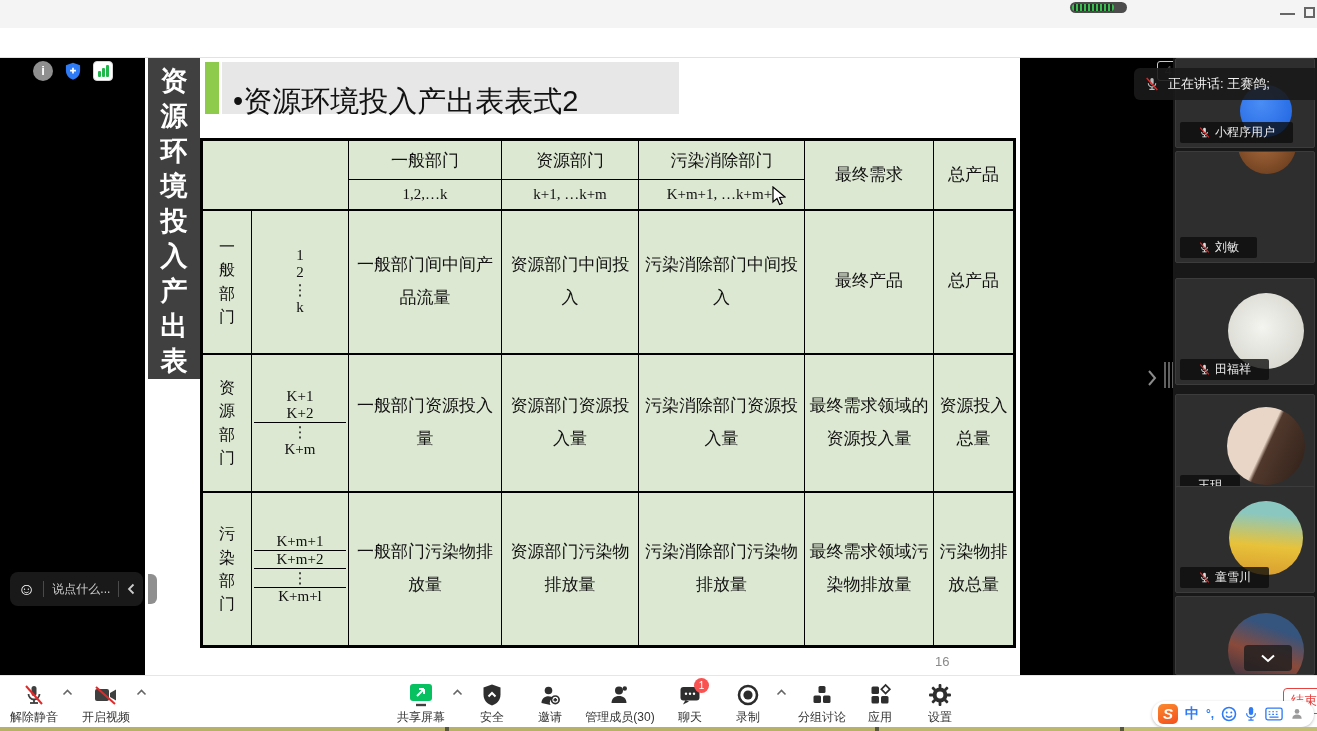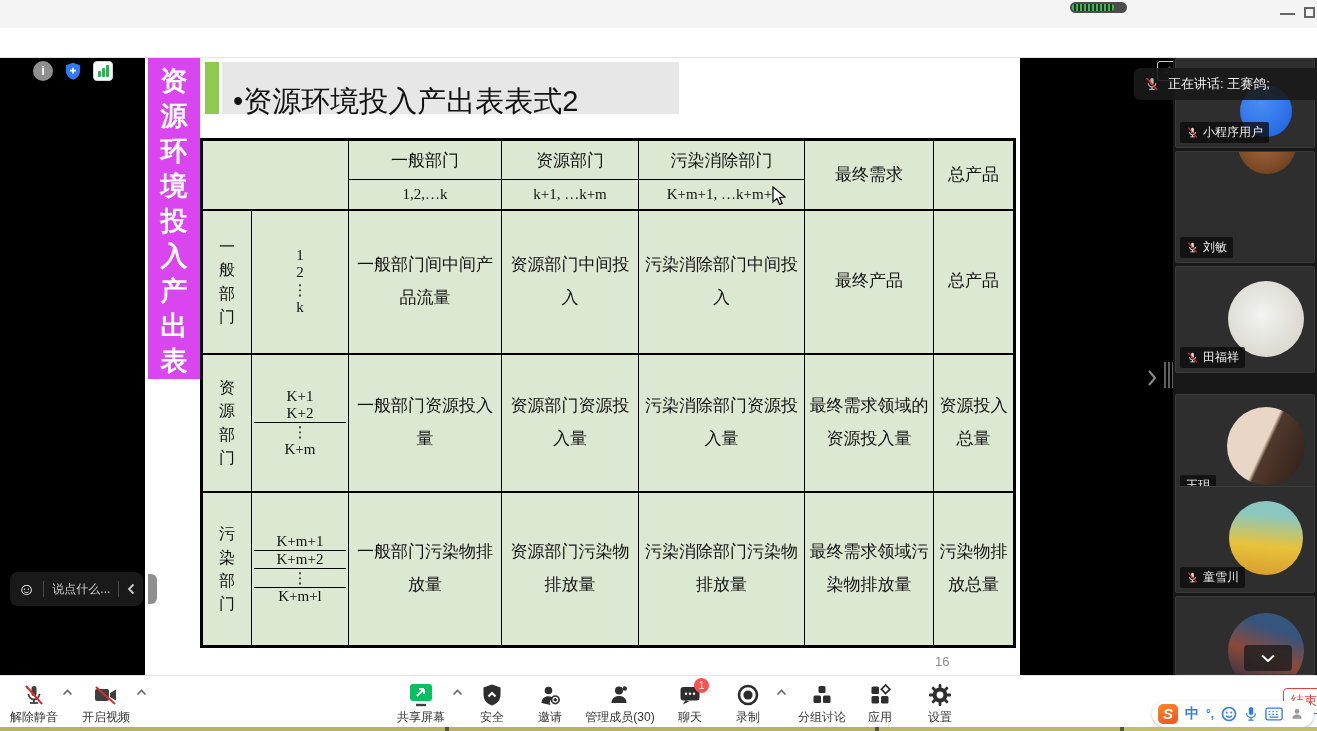--- a/index.html
+++ b/index.html
@@ -22,21 +22,21 @@
   #bar2 { left:0; top:28px; width:1317px; height:30px; background:#fff; border-bottom:1px solid #e2e2e2; }
   .b2icon { top:33px; width:20px; height:20px; }
   #info-ic { left:33px; background:#8f8f8f; border-radius:50%; color:#fff; font-size:13px; font-weight:bold; text-align:center; line-height:20px; }
   #stats-ic { left:93px; background:#fff; border:1px solid #d5d5d5; border-radius:4px; }
   #stats-ic i { position:absolute; bottom:3px; width:3px; background:#21b84b; border-radius:1px; }
   #timer-box { left:1157px; top:33px; width:48px; height:20px; border:1px solid #c9c9c9; border-radius:3px; font-size:13px; color:#444; text-align:center; line-height:18px; }
   #viewmode { left:1212px; top:31px; width:103px; height:24px; border:1px solid #c9c9c9; border-radius:3px; display:flex; align-items:center; gap:5px; padding:0 5px; font-size:13px; color:#333; overflow:hidden; }
 
   
   #slide { left:145px; top:58px; width:875px; height:617px; background:#fff; }
-  #vstrip { left:3px; top:0; width:52px; height:321px; background:#d946ef; }
+  #vstrip { left:3px; top:0; width:52px; height:321px; background:#404040; }
   #vstrip .vt { width:100%; padding-top:6px; text-align:center; color:#fff; font-size:27px; font-weight:bold; line-height:35px;
      display:inline-block; word-break:break-all; }
   #title-bar-green { left:60px; top:4px; width:14px; height:52px; background:#8ecb4d; }
   #title-box { left:77px; top:4px; width:457px; height:52px; background:#e7e7e7; }
   #slide-title { left:88px; top:24px; font-size:29px; color:#111; font-family:"Liberation Sans", sans-serif; }
   #pagenum { left:790px; top:596px; font-size:13px; color:#8a8a8a; }
 
   
   #iotable { position:absolute; left:55px; top:80px; border-collapse:collapse; table-layout:fixed; width:813px;
      background:#dce8d2; border:3px solid #000; font-family:"Liberation Serif", serif; color:#111; }
@@ -48,21 +48,21 @@
   .cellt { font-size:17px; line-height:1.9; }
   .subcol { display:flex; flex-direction:column; height:100%; justify-content:space-around; font-size:15px; }
   .subcol.lines > div { flex:1; display:flex; align-items:center; justify-content:center; }
   .subcol.lines > div.sep { border-bottom:1.5px solid #000; }
   td.p0 { padding:0; height:100%; }
 
   
   #sidebar { left:1173px; top:58px; width:144px; height:617px; background:#181818; }
   .tile { position:absolute; left:2px; width:140px; background:#2e2e2e; border:1px solid #3c3c3c; border-radius:2px; overflow:hidden; }
   .avatar { position:absolute; border-radius:50%; }
-  .chip { position:absolute; left:4px; bottom:4px; background:rgba(12,12,12,.78); border-radius:2px; padding:2px 6px;
+  .chip { position:absolute; left:4px; bottom:4px; background:rgba(12,12,12,.78); border-radius:2px; padding:2px 18px;
      color:#ededed; font-size:12px; display:flex; align-items:center; gap:4px; white-space:nowrap; }
   #speak-banner { left:1090px; top:68px; width:227px; height:32px; background:rgba(25,25,25,.9); border-radius:6px 0 0 6px;
      display:flex; align-items:center; gap:8px; padding:0 10px; color:#f2f2f2; font-size:13px; overflow:hidden;margin-left:44px; }
   #speak-banner .wm { position:absolute; right:6px; top:4px; opacity:.45; }
   #side-grip i { position:absolute; width:2px; height:26px; background:#606060; }
   #tile6-chevron { background:rgba(30,30,30,.82); border-radius:4px; display:flex; align-items:center; justify-content:center; }
 
   
   #chatpill { left:10px; top:572px; height:34px; background:#191919; border-radius:8px; display:flex; align-items:center; padding:0 8px; gap:8px; }
   #chatpill .div { width:1px; height:16px; background:#4a4a4a; }
@@ -246,21 +246,21 @@
     </div>
     <div class="tile" style="top:93px; height:112px">
       <div class="avatar" style="left:62px; top:-36px; width:58px; height:58px; background:radial-gradient(circle at 45% 45%,#a96a3c,#5e3418)"></div>
       <div class="chip">
         <svg width="13" height="13" color="#ddd">
             <use href="#mic-muted"></use>
           </svg>
         <span>刘敏</span>
       </div>
     </div>
-    <div class="tile" style="top:208px; height:107px">
+    <div class="tile" style="top:220px; height:107px">
       <div class="avatar" style="left:52px; top:14px; width:76px; height:76px; background:radial-gradient(circle at 45% 45%,#f4f4f0,#cfcfc6)"></div>
       <div class="chip">
         <svg width="13" height="13" color="#ddd">
             <use href="#mic-muted"></use>
           </svg>
         <span>田福祥</span>
       </div>
     </div>
     <div class="tile" style="top:336px; height:107px">
       <div class="avatar" style="left:51px; top:12px; width:78px; height:78px; background:linear-gradient(115deg,#e9d6c6 48%,#51382c 52%,#2e1f18)"></div>

